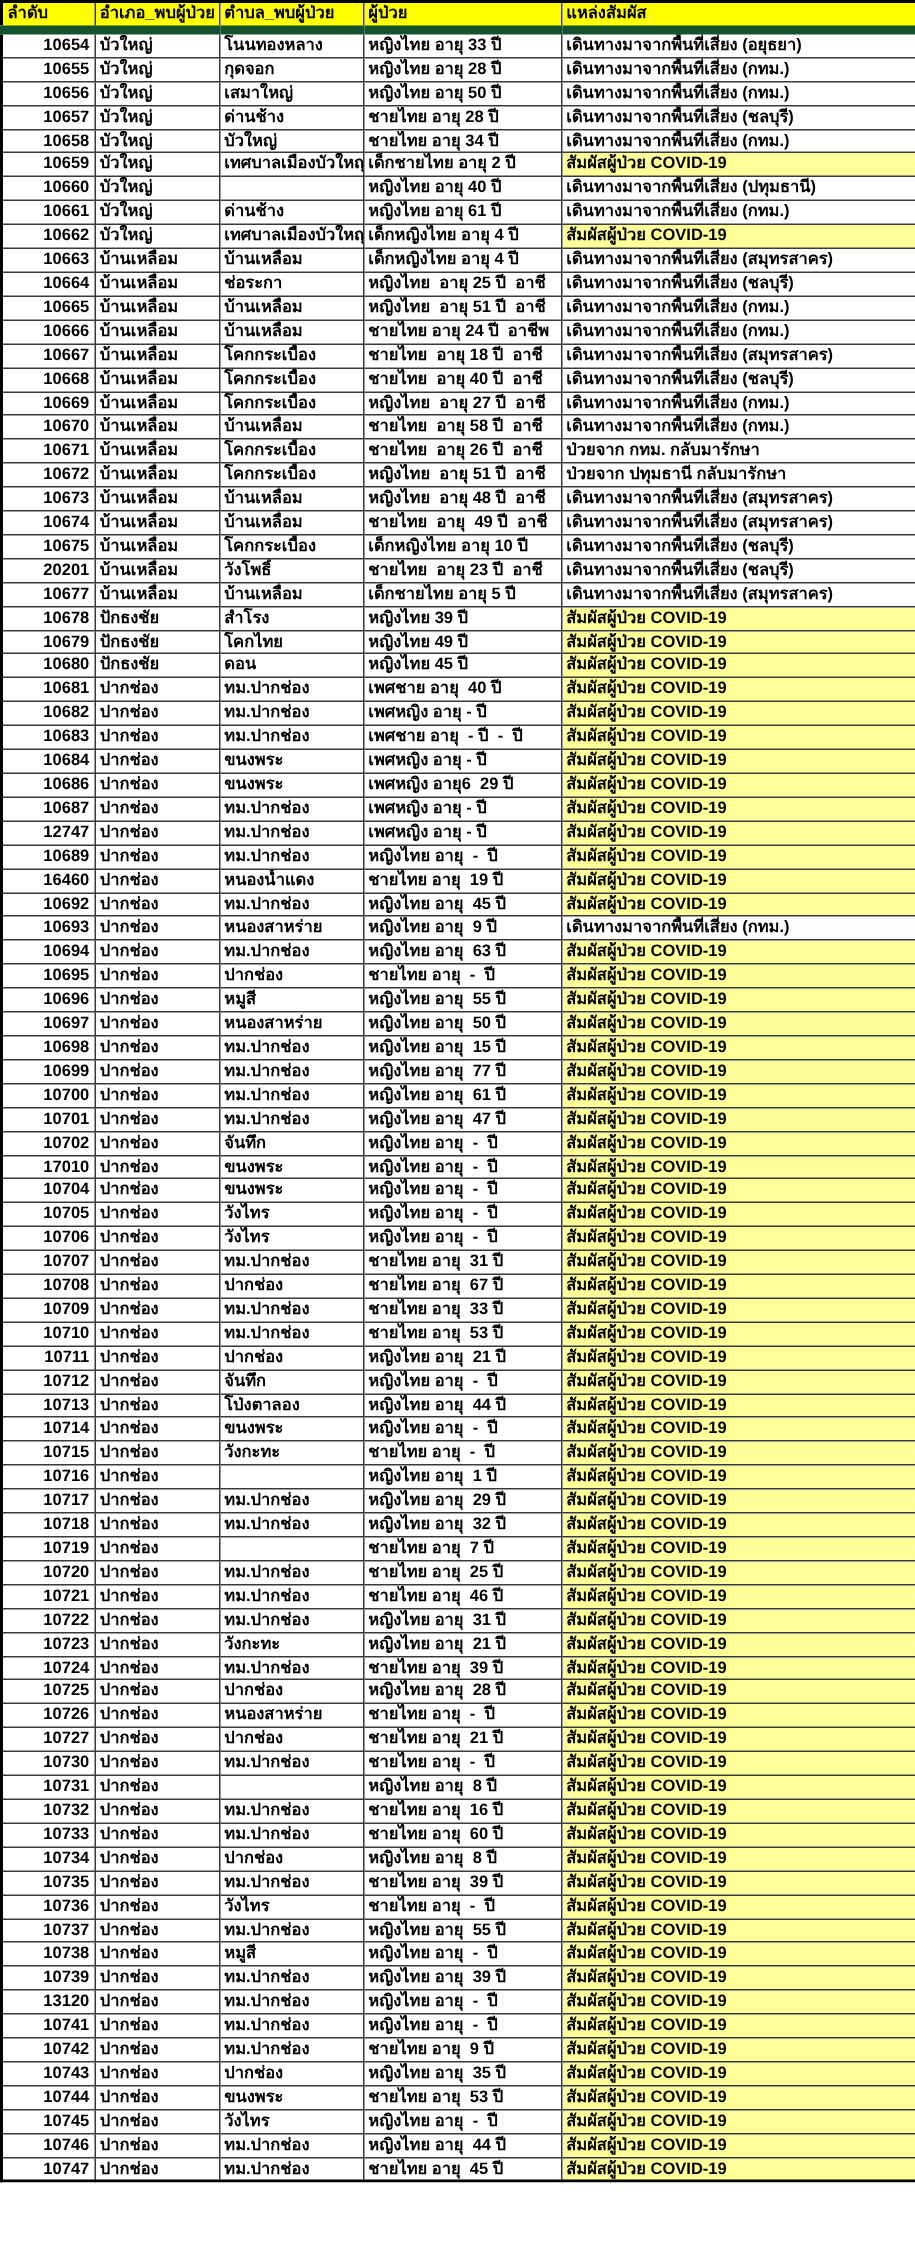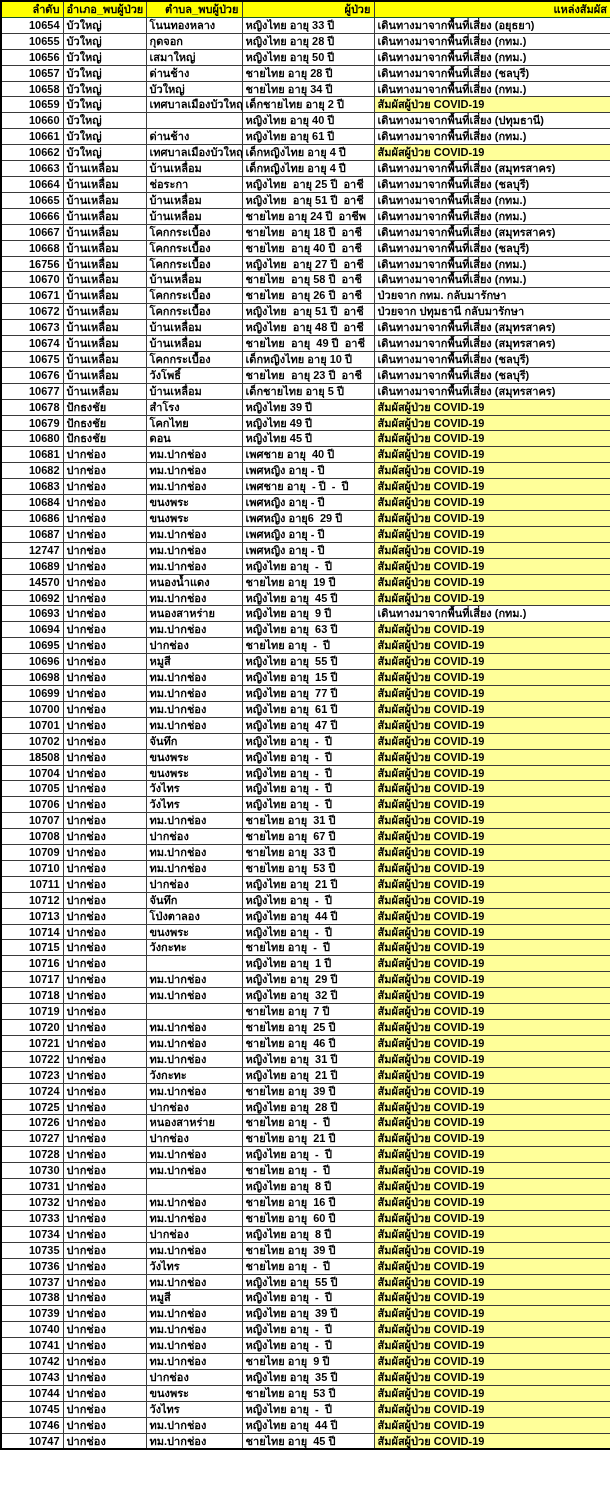--- a/index.html
+++ b/index.html
@@ -28,22 +28,22 @@
     padding:0 3px;
     height:14.9px;
     line-height:14.9px;
     overflow:hidden;
     white-space:pre;
     vertical-align:middle;
     text-align:left;
   }
   th{
     background:var(--header-bg);
-    text-align:right;
-    border-bottom:1px solid #14532d;
+    text-align:left;
+    border-bottom:6px solid #14532d;
   }
   td.num{text-align:right;}
   td.hl{background:var(--hl-bg);}
 </style>
 </head>
 <body>
 
 <table>
   <colgroup>
     <col style="width:62px">
@@ -161,21 +161,21 @@
         <td>เดินทางมาจากพื้นที่เสี่ยง (สมุทรสาคร)</td>
       </tr>
       <tr>
         <td class="num">10668</td>
         <td>บ้านเหลื่อม</td>
         <td>โคกกระเบื้อง</td>
         <td>ชายไทย  อายุ 40 ปี  อาชี</td>
         <td>เดินทางมาจากพื้นที่เสี่ยง (ชลบุรี)</td>
       </tr>
       <tr>
-        <td class="num">16756</td>
+        <td class="num">10669</td>
         <td>บ้านเหลื่อม</td>
         <td>โคกกระเบื้อง</td>
         <td>หญิงไทย  อายุ 27 ปี  อาชี</td>
         <td>เดินทางมาจากพื้นที่เสี่ยง (กทม.)</td>
       </tr>
       <tr>
         <td class="num">10670</td>
         <td>บ้านเหลื่อม</td>
         <td>บ้านเหลื่อม</td>
         <td>ชายไทย  อายุ 58 ปี  อาชี</td>
@@ -210,21 +210,21 @@
         <td>เดินทางมาจากพื้นที่เสี่ยง (สมุทรสาคร)</td>
       </tr>
       <tr>
         <td class="num">10675</td>
         <td>บ้านเหลื่อม</td>
         <td>โคกกระเบื้อง</td>
         <td>เด็กหญิงไทย อายุ 10 ปี</td>
         <td>เดินทางมาจากพื้นที่เสี่ยง (ชลบุรี)</td>
       </tr>
       <tr>
-        <td class="num">10676</td>
+        <td class="num">20201</td>
         <td>บ้านเหลื่อม</td>
         <td>วังโพธิ์</td>
         <td>ชายไทย  อายุ 23 ปี  อาชี</td>
         <td>เดินทางมาจากพื้นที่เสี่ยง (ชลบุรี)</td>
       </tr>
       <tr>
         <td class="num">10677</td>
         <td>บ้านเหลื่อม</td>
         <td>บ้านเหลื่อม</td>
         <td>เด็กชายไทย อายุ 5 ปี</td>
@@ -301,21 +301,21 @@
         <td class="hl">สัมผัสผู้ป่วย COVID-19</td>
       </tr>
       <tr>
         <td class="num">10689</td>
         <td>ปากช่อง</td>
         <td>ทม.ปากช่อง</td>
         <td>หญิงไทย อายุ  -  ปี</td>
         <td class="hl">สัมผัสผู้ป่วย COVID-19</td>
       </tr>
       <tr>
-        <td class="num">14570</td>
+        <td class="num">16460</td>
         <td>ปากช่อง</td>
         <td>หนองน้ำแดง</td>
         <td>ชายไทย อายุ  19 ปี</td>
         <td class="hl">สัมผัสผู้ป่วย COVID-19</td>
       </tr>
       <tr>
         <td class="num">10692</td>
         <td>ปากช่อง</td>
         <td>ทม.ปากช่อง</td>
         <td>หญิงไทย อายุ  45 ปี</td>
@@ -343,20 +343,27 @@
         <td class="hl">สัมผัสผู้ป่วย COVID-19</td>
       </tr>
       <tr>
         <td class="num">10696</td>
         <td>ปากช่อง</td>
         <td>หมูสี</td>
         <td>หญิงไทย อายุ  55 ปี</td>
         <td class="hl">สัมผัสผู้ป่วย COVID-19</td>
       </tr>
       <tr>
+        <td class="num">10697</td>
+        <td>ปากช่อง</td>
+        <td>หนองสาหร่าย</td>
+        <td>หญิงไทย อายุ  50 ปี</td>
+        <td class="hl">สัมผัสผู้ป่วย COVID-19</td>
+      </tr>
+      <tr>
         <td class="num">10698</td>
         <td>ปากช่อง</td>
         <td>ทม.ปากช่อง</td>
         <td>หญิงไทย อายุ  15 ปี</td>
         <td class="hl">สัมผัสผู้ป่วย COVID-19</td>
       </tr>
       <tr>
         <td class="num">10699</td>
         <td>ปากช่อง</td>
         <td>ทม.ปากช่อง</td>
@@ -378,21 +385,21 @@
         <td class="hl">สัมผัสผู้ป่วย COVID-19</td>
       </tr>
       <tr>
         <td class="num">10702</td>
         <td>ปากช่อง</td>
         <td>จันทึก</td>
         <td>หญิงไทย อายุ  -  ปี</td>
         <td class="hl">สัมผัสผู้ป่วย COVID-19</td>
       </tr>
       <tr>
-        <td class="num">18508</td>
+        <td class="num">17010</td>
         <td>ปากช่อง</td>
         <td>ขนงพระ</td>
         <td>หญิงไทย อายุ  -  ปี</td>
         <td class="hl">สัมผัสผู้ป่วย COVID-19</td>
       </tr>
       <tr>
         <td class="num">10704</td>
         <td>ปากช่อง</td>
         <td>ขนงพระ</td>
         <td>หญิงไทย อายุ  -  ปี</td>
@@ -553,27 +560,20 @@
         <td class="hl">สัมผัสผู้ป่วย COVID-19</td>
       </tr>
       <tr>
         <td class="num">10727</td>
         <td>ปากช่อง</td>
         <td>ปากช่อง</td>
         <td>ชายไทย อายุ  21 ปี</td>
         <td class="hl">สัมผัสผู้ป่วย COVID-19</td>
       </tr>
       <tr>
-        <td class="num">10728</td>
-        <td>ปากช่อง</td>
-        <td>ทม.ปากช่อง</td>
-        <td>หญิงไทย อายุ  -  ปี</td>
-        <td class="hl">สัมผัสผู้ป่วย COVID-19</td>
-      </tr>
-      <tr>
         <td class="num">10730</td>
         <td>ปากช่อง</td>
         <td>ทม.ปากช่อง</td>
         <td>ชายไทย อายุ  -  ปี</td>
         <td class="hl">สัมผัสผู้ป่วย COVID-19</td>
       </tr>
       <tr>
         <td class="num">10731</td>
         <td>ปากช่อง</td>
         <td></td>
@@ -630,21 +630,21 @@
         <td class="hl">สัมผัสผู้ป่วย COVID-19</td>
       </tr>
       <tr>
         <td class="num">10739</td>
         <td>ปากช่อง</td>
         <td>ทม.ปากช่อง</td>
         <td>หญิงไทย อายุ  39 ปี</td>
         <td class="hl">สัมผัสผู้ป่วย COVID-19</td>
       </tr>
       <tr>
-        <td class="num">10740</td>
+        <td class="num">13120</td>
         <td>ปากช่อง</td>
         <td>ทม.ปากช่อง</td>
         <td>หญิงไทย อายุ  -  ปี</td>
         <td class="hl">สัมผัสผู้ป่วย COVID-19</td>
       </tr>
       <tr>
         <td class="num">10741</td>
         <td>ปากช่อง</td>
         <td>ทม.ปากช่อง</td>
         <td>หญิงไทย อายุ  -  ปี</td>

